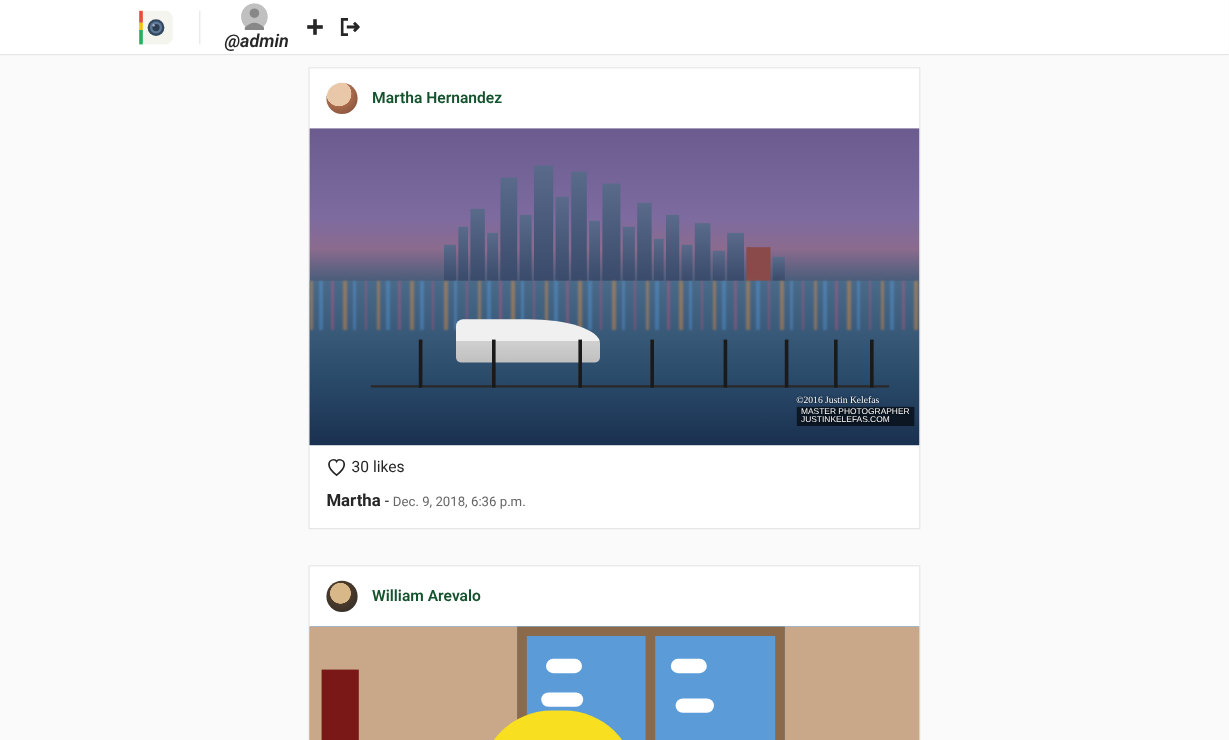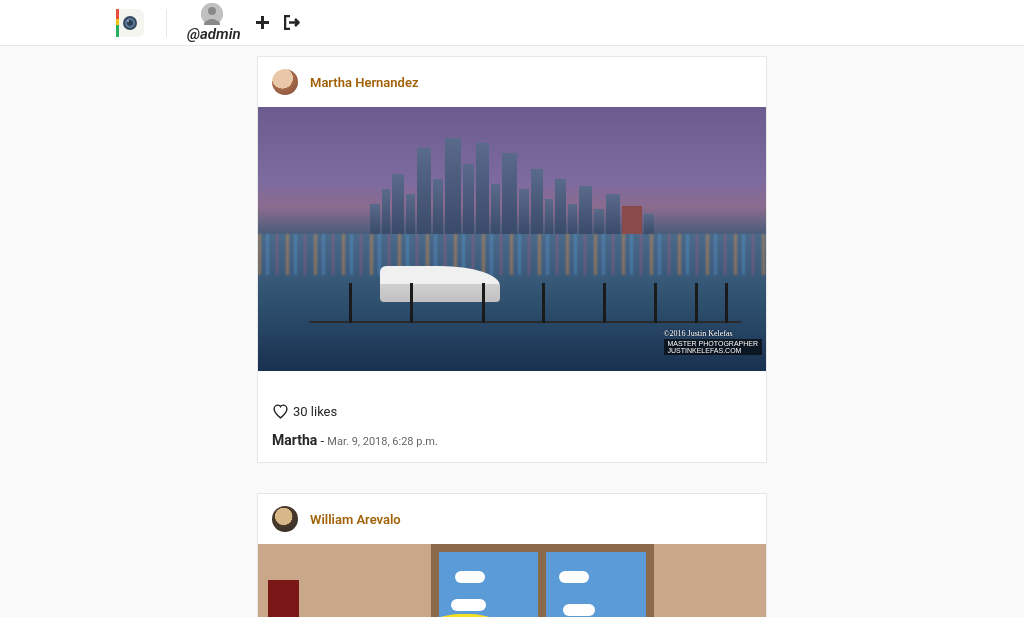--- a/index.html
+++ b/index.html
@@ -97,36 +97,35 @@
       width: 26px;
       height: 26px;
       border-radius: 50%;
       margin-right: 12px;
       cursor: pointer;
       flex-shrink: 0;
     }
     .post-author {
       font-size: 13px;
       font-weight: 600;
-      color: #a16207;
+      color: #14532d;
       cursor: pointer;
     }
     .post-image {
       width: 100%;
       display: block;
       height: 264px;
     }
     .post-meta {
       padding: 10px 14px 14px;
     }
     .likes-row {
       display: flex;
       align-items: center;
       margin-bottom: 12px;
-      margin-top: 22px;
     }
     .heart-icon {
       cursor: pointer;
       margin-right: 4px;
       display: flex;
     }
     .likes-text {
       font-size: 13px;
       color: #262626;
     }
@@ -382,21 +381,21 @@
         <span class="heart-icon">
           <svg width="17" height="17" viewBox="0 0 24 24">
             <path d="M12 21 C12 21 3 14 3 8.5 C3 5.5 5.5 3 8.5 3 C10 3 11.5 4 12 5 C12.5 4 14 3 15.5 3 C18.5 3 21 5.5 21 8.5 C21 14 12 21 12 21 Z" fill="none" stroke="#262626" stroke-width="2"></path>
           </svg>
         </span>
         <span class="likes-text">30 likes</span>
       </div>
       <div class="caption-row">
         <span class="caption-title">Martha</span>
         <span class="caption-dash"> - </span>
-        <span class="caption-date">Mar. 9, 2018, 6:28 p.m.</span>
+        <span class="caption-date">Dec. 9, 2018, 6:36 p.m.</span>
       </div>
     </div>
   </div>
 
   <div class="post-card">
     <div class="post-header">
       <div class="post-avatar" style="background: radial-gradient(circle at 45% 40%, #d8b888 40%, #4a3a2a 42%, #2a2a2a 100%);"></div>
       <span class="post-author">William Arevalo</span>
     </div>
     <div class="post-image cartoon">

